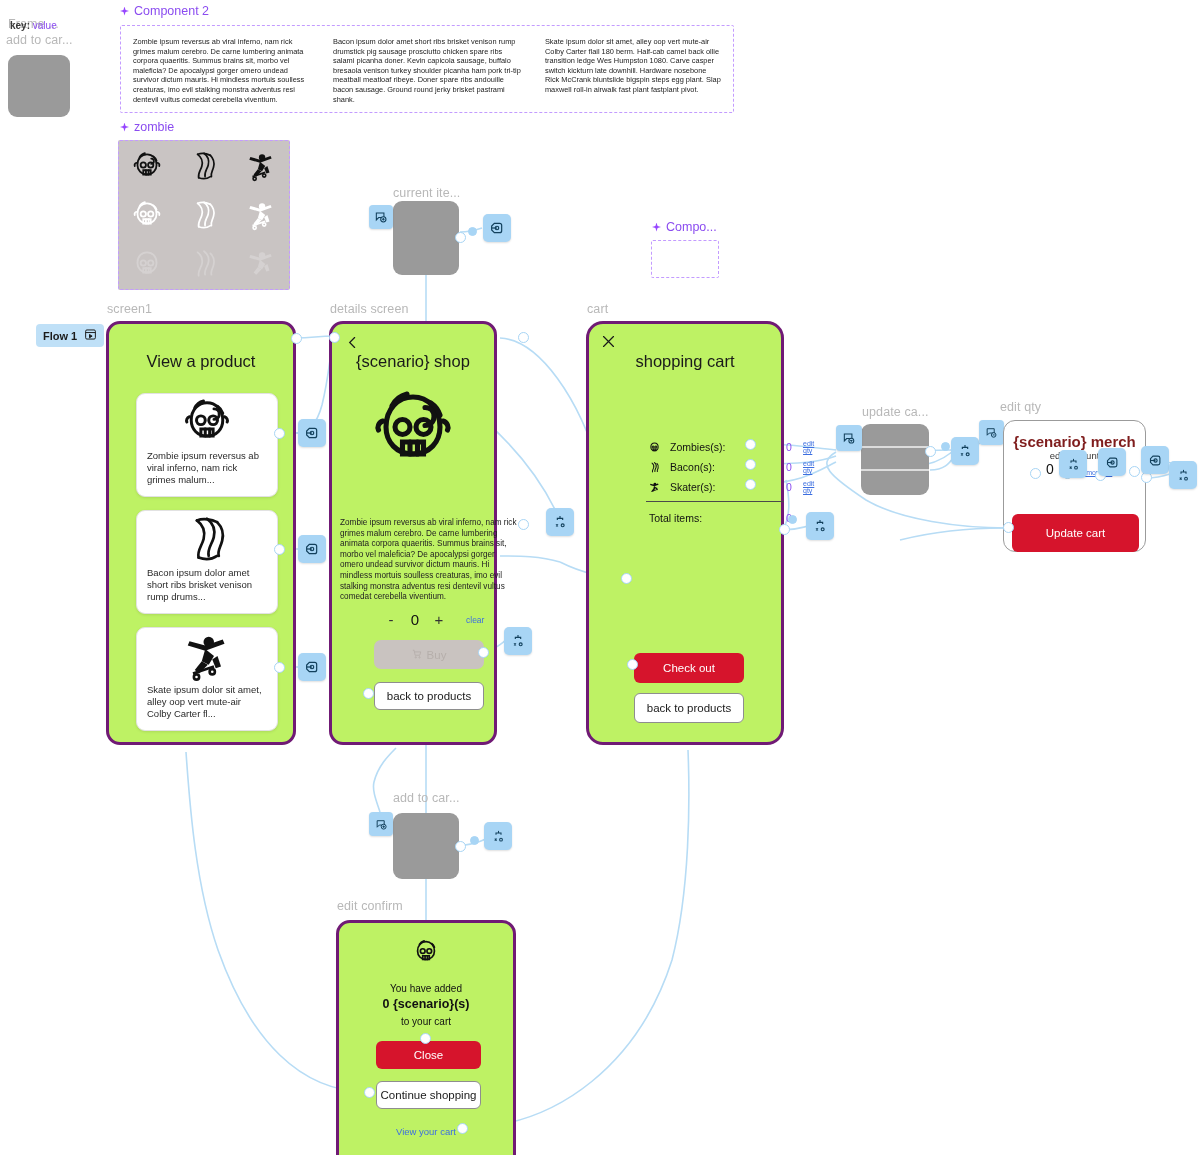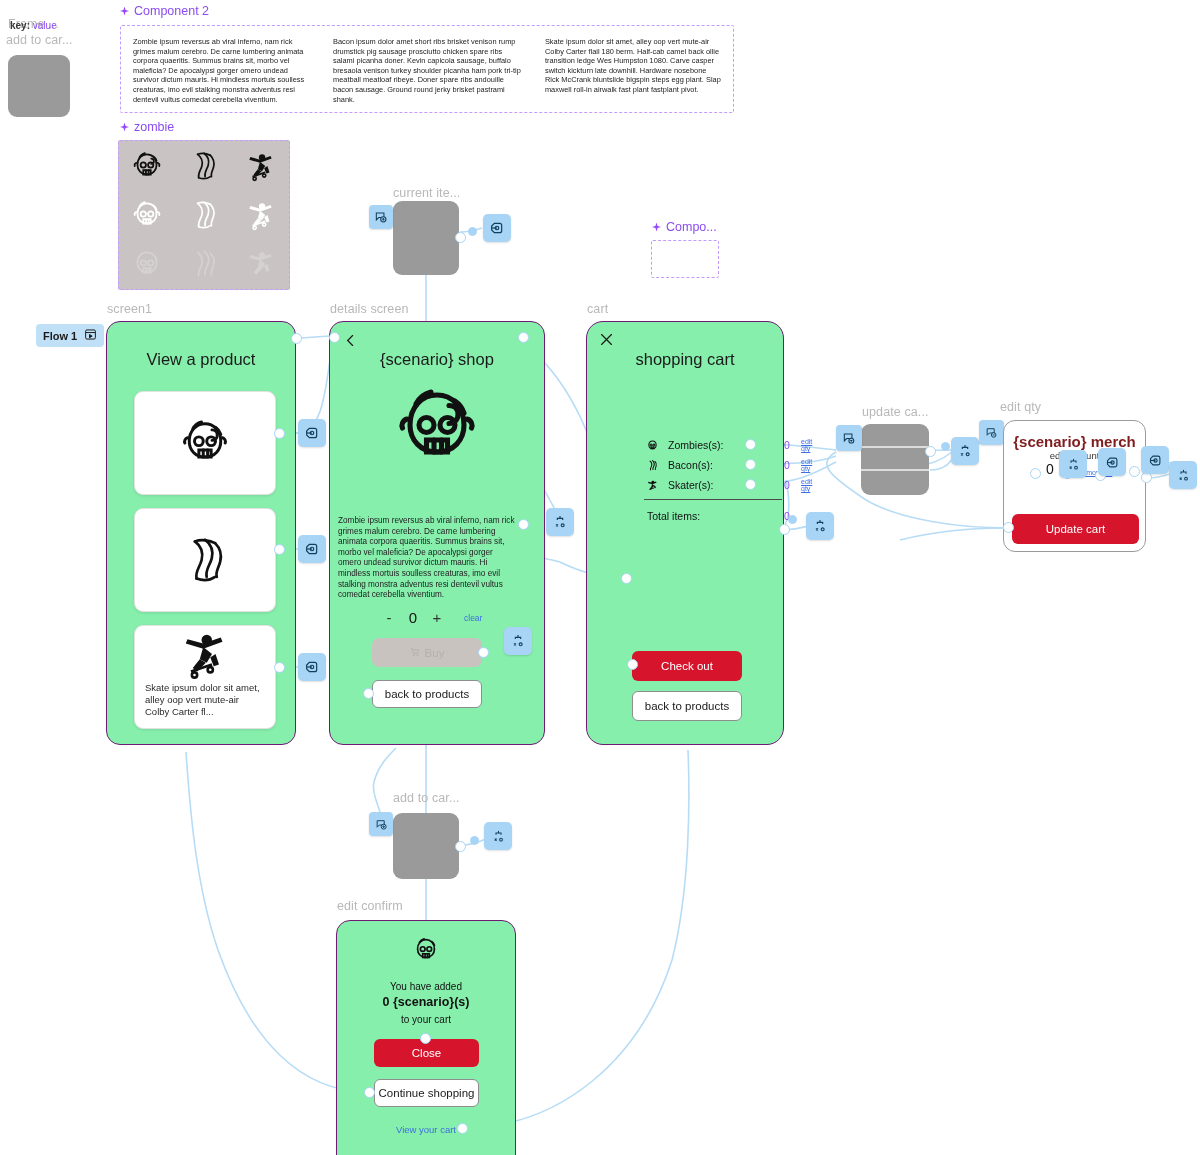--- a/index.html
+++ b/index.html
@@ -19,21 +19,21 @@
 
   
   .dashed{border:1px dashed #c39bff;border-radius:2px;box-sizing:border-box;}
 
   
   .grey{background:#9a9a9a;border-radius:9px;}
   .grey-stack{background:#9a9a9a;border-radius:9px;position:relative;overflow:hidden;}
   .grey-stack i{position:absolute;left:0;right:0;height:2px;background:#dcdcdc;}
 
   
-  .screen{background:#86efac;border:1px solid #701a75;border-radius:14px;box-sizing:border-box;}
+  .screen{background:#bef264;border:3px solid #701a75;border-radius:14px;box-sizing:border-box;}
   .screen-sm{background:#fff;border:1px solid #9b9b9b;border-radius:12px;box-sizing:border-box;}
 
   .screen-title{font-size:16.5px;color:#1a1a1a;text-align:center;font-weight:400;}
   .screen-title-b{font-size:15px;font-weight:700;color:#7f1d1d;text-align:center;}
 
   
   .prod-card{position:absolute;background:#fff;border:1px solid #e2e2e2;border-radius:9px;
              box-shadow:0 1px 3px rgba(0,0,0,.10);box-sizing:border-box;
              display:flex;flex-direction:column;align-items:center;}
   .prod-card .art{flex:1;display:flex;align-items:center;justify-content:center;width:100%;}
@@ -330,33 +330,35 @@
               <path d="M14 30c0-12 8-20 18-20s18 8 18 20c0 10-7 18-18 18s-18-8-18-18z"></path>
               <path d="M18 16c2-4 6-7 10-8M44 14c3 2 5 5 6 8M12 26c-3 1-4 4-3 6M52 26c3 1 4 4 3 6"></path>
               <circle cx="25" cy="30" r="5"></circle>
               <circle cx="39" cy="30" r="5"></circle>
               <path d="M25 40h14v8H25z"></path>
               <path d="M30 40v8M35 40v8"></path>
               <path d="M40 17c3.5 0 6 2.5 6 6s-2.5 6-6 6"></path>
             </g>
           </svg>
       </div>
+      <div class="cap">Zombie ipsum reversus ab viral inferno, nam rick grimes malum...</div>
     </div>
 
     <div class="prod-card" style="left:27px;top:186px;width:142px;height:104px;">
       <div class="art">
         <svg width="54" height="54" viewBox="0 0 64 64">
             <g fill="none" stroke="#111" stroke-width="3.2" stroke-linecap="round">
               <path d="M20 10c8 6 10 14 8 22s-8 14-6 22"></path>
               <path d="M32 8c8 6 10 14 8 22s-8 14-6 22"></path>
               <path d="M44 12c6 6 8 14 6 22s-6 12-4 18"></path>
               <path d="M20 10c8-3 18-1 24 2M22 54c8 3 16 2 22-2"></path>
             </g>
           </svg>
       </div>
+      <div class="cap">Bacon ipsum dolor amet short ribs brisket venison rump drums...</div>
     </div>
 
     <div class="prod-card" style="left:27px;top:303px;width:142px;height:104px;">
       <div class="art">
         <svg width="56" height="56" viewBox="0 0 64 64">
             <g fill="#111">
               <circle cx="34" cy="16" r="6"></circle>
               <path d="M10 20l20 6 22-8-2-5-20 7-18-5z"></path>
               <path d="M30 24l-4 14 8 4 6-10z"></path>
               <path d="M26 38l-8 10 5 4 10-10z"></path>
@@ -392,21 +394,21 @@
   </div>
   <div class="badge" style="left:298px;top:653px;">
     <svg width="16" height="16" viewBox="0 0 24 24" fill="none" stroke="#12405c" stroke-width="1.8">
         <path d="M4 9v6l4 4h8a3 3 0 0 0 3-3V8a3 3 0 0 0-3-3H8z"></path>
         <circle cx="12" cy="12" r="2.6"></circle>
         <path d="M12 12H4"></path>
       </svg>
   </div>
 
   <div class="abs frame-label" style="left:330px;top:302px;">details screen</div>
-  <div class="abs screen" style="left:329px;top:321px;width:216px;height:424px;">
+  <div class="abs screen" style="left:329px;top:321px;width:168px;height:424px;">
     <div class="abs" style="left:12px;top:10px;">
       <svg width="17" height="17" viewBox="0 0 24 24" fill="none" stroke="#1a1a1a" stroke-width="1.7" stroke-linecap="round">
           <path d="M15 5L8 12l7 7"></path>
         </svg>
     </div>
     <div class="screen-title" style="margin-top:28px;">{scenario} shop</div>
     <div class="abs" style="left:0;right:0;top:58px;display:flex;justify-content:center;">
       <svg width="96" height="96" viewBox="0 0 64 64">
           <g fill="none" stroke="#111" stroke-width="3.4" stroke-linecap="round">
             <path d="M14 30c0-12 8-20 18-20s18 8 18 20c0 10-7 18-18 18s-18-8-18-18z"></path>
@@ -580,21 +582,21 @@
   </div>
   <div class="dot" style="left:925px;top:446px;"></div>
   <div class="dot solid" style="left:941px;top:442px;"></div>
 
   <div class="abs frame-label" style="left:1000px;top:400px;">edit qty</div>
   <div class="abs screen-sm" style="left:1003px;top:420px;width:143px;height:132px;">
     <div class="screen-title-b" style="margin-top:12px;">{scenario}  merch</div>
     <div class="abs" style="left:0;right:0;top:29px;text-align:center;font-size:9.5px;color:#333;">edit amount</div>
     <div class="abs" style="left:42px;top:40px;font-size:14px;color:#111;">0</div>
     <div class="abs" style="left:76px;top:48px;font-size:7px;color:#3d6fe0;text-decoration:underline;">remove all</div>
-    <div class="abs btn btn-red" style="left:8px;top:93px;width:127px;height:30px;">
+    <div class="abs btn btn-red" style="left:8px;top:93px;width:127px;height:38px;">
       <span>Update cart</span>
     </div>
   </div>
   <div class="dot" style="left:1030px;top:468px;"></div>
   <div class="dot" style="left:1062px;top:468px;"></div>
   <div class="dot" style="left:1095px;top:470px;"></div>
   <div class="dot" style="left:1129px;top:466px;"></div>
   <div class="dot" style="left:1141px;top:472px;"></div>
   <div class="dot" style="left:1003px;top:522px;"></div>
   <div class="badge" style="left:1059px;top:450px;">

